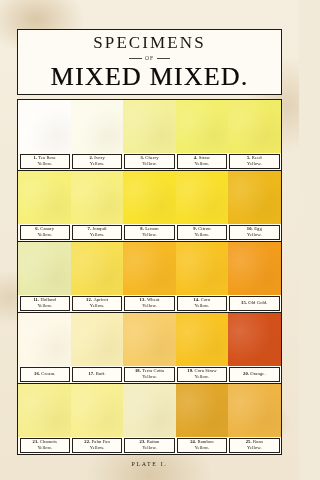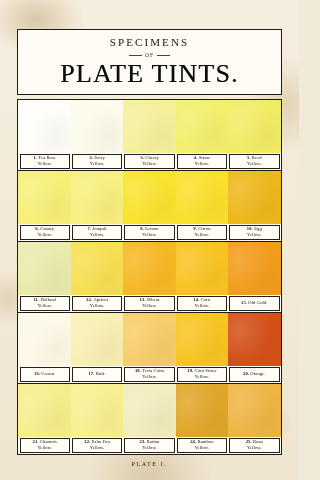--- a/index.html
+++ b/index.html
@@ -31,21 +31,21 @@
   .titlebox{
     border:1.6px solid #1b1b18;
     background:#fdfbf4;
     height:66px;
     box-sizing:border-box;
     display:flex;flex-direction:column;
     align-items:center;justify-content:center;
     position:relative;
   }
   .specimens{
-    font-size:11px;letter-spacing:2.1px;
+    font-size:17px;letter-spacing:2.1px;
     color:#19170f;font-weight:400;
     line-height:1;
   }
   .ofline{
     display:flex;align-items:center;justify-content:center;
     gap:3px;margin:4px 0 3px;
   }
   .ofline .dash{width:13px;height:1px;background:#4a453a;}
   .ofword{font-size:5.5px;letter-spacing:1.1px;color:#3d382e;}
   .mixedtints{
@@ -129,21 +129,21 @@
 
 <div class="plate">
 
   <div class="titlebox">
     <div class="specimens">SPECIMENS</div>
     <div class="ofline">
       <span class="dash"></span>
       <span class="ofword">OF</span>
       <span class="dash"></span>
     </div>
-    <div class="mixedtints">PLATE TINTS.</div>
+    <div class="mixedtints">MIXED MIXED.</div>
   </div>
 
   <div class="grid" id="grid">
       <div class="row">
         <div class="swatches">
           <div class="sw" style="background: rgb(254, 253, 250);">
             <div class="tex"></div>
           </div>
           <div class="sw" style="background: rgb(252, 250, 234);">
             <div class="tex"></div>

